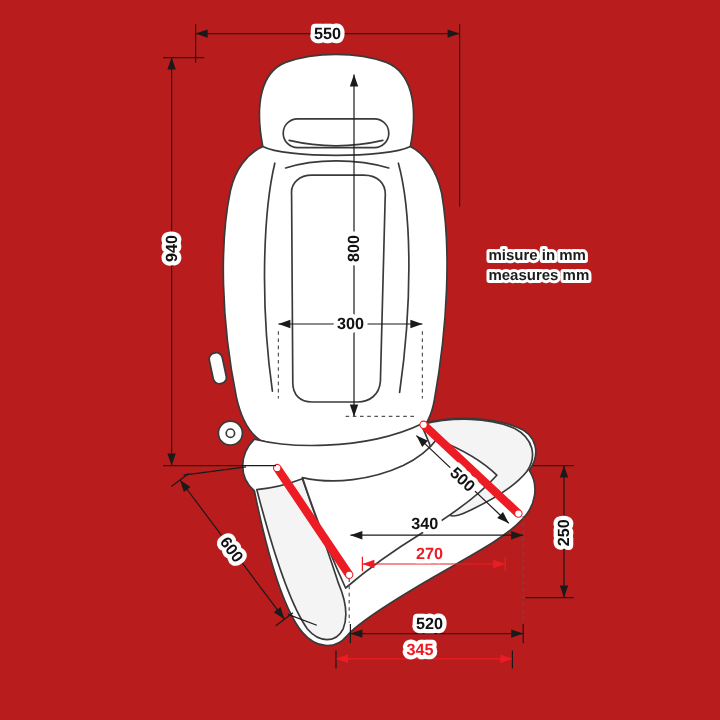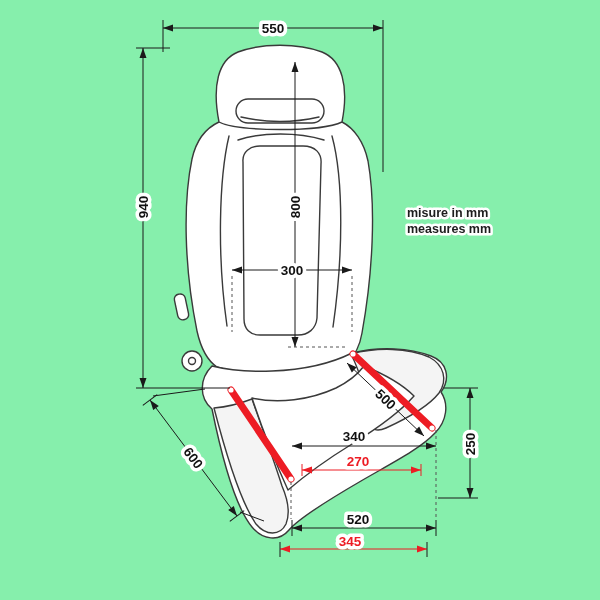--- a/index.html
+++ b/index.html
@@ -1,17 +1,17 @@
 <!DOCTYPE html>
 <html><head>
 <meta charset="utf-8">
 <style>
   html,body{margin:0;padding:0;background:#fff;}
   .canvas{
-    width:600px;height:600px;position:relative;background:#86efac;
+    width:600px;height:600px;position:relative;background:#b91c1c;
     font-family:"Liberation Sans",sans-serif;overflow:hidden;
   }
   svg{display:block;}
   .dim-label{
     font-family:"Liberation Sans",sans-serif;
     font-size:13.5px;font-weight:700;fill:#111;
     paint-order:stroke;stroke:#ffffff;stroke-width:7px;stroke-linejoin:round;
   }
   .dim-label.red{fill:#ed1c24;}
   .note-label{

